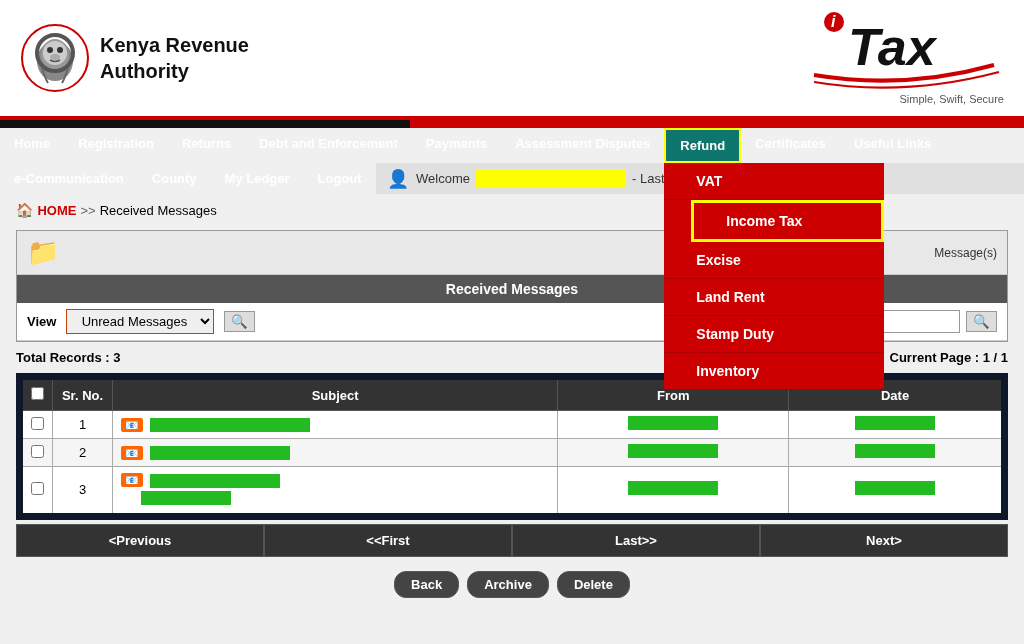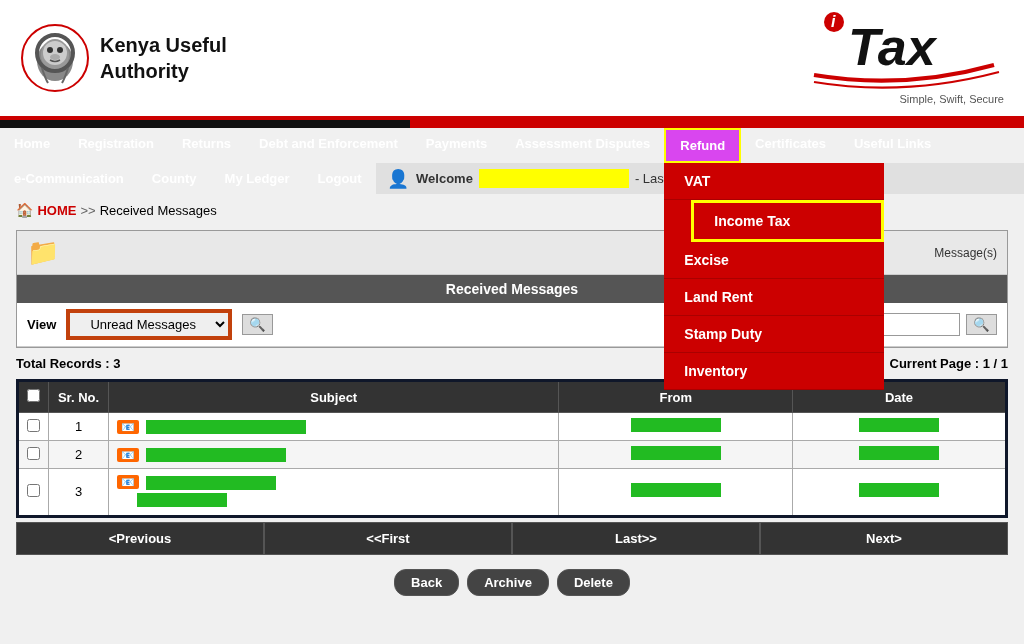--- a/index.html
+++ b/index.html
@@ -6,42 +6,42 @@
     body { font-family: Arial, sans-serif; font-size: 13px; background: #f0f0f0; width: 1024px; }
 
     
     .header { background: white; display: flex; align-items: center; justify-content: space-between; padding: 10px 20px; border-bottom: 4px solid #cc0000; }
     .itax-right-container { text-align: center; }
 
     
     .red-bar { height: 8px; background: linear-gradient(to right, #111 40%, #cc0000 40%); }
     .nav-row { display: flex; align-items: stretch; }
     .nav-item { color: white; padding: 8px 14px; cursor: pointer; font-size: 13px; font-weight: bold; white-space: nowrap; position: relative; }
-    .dropdown-item { padding: 10px 20px; color: white; font-size: 14px; font-weight: bold; cursor: pointer; border-bottom: 1px solid #aa0000; }
+    .dropdown-item { padding: 10px 32px; color: white; font-size: 14px; font-weight: bold; cursor: pointer; border-bottom: 1px solid #aa0000; }
     .dropdown-item.selected { border: 3px solid yellow; background: #cc0000; margin-left: 27px; }
 
     
     .breadcrumb { padding: 8px 16px; font-size: 13px; display: flex; align-items: center; gap: 4px; }
 
     
     .messages-panel { margin: 4px 16px; border: 1px solid #999; background: white; }
     .messages-header-row { display: flex; align-items: center; justify-content: space-between; padding: 6px 10px; background: #e8e8e8; border-bottom: 1px solid #ccc; }
     .messages-title-bar { background: #555; color: white; text-align: center; padding: 6px; font-weight: bold; font-size: 14px; }
     .messages-controls { display: flex; align-items: center; gap: 10px; padding: 6px 10px; border-bottom: 1px solid #ccc; }
     .messages-controls label { font-weight: bold; }
-    .view-select { padding: 3px 16px; font-size: 13px; border: 4px solid #c2410c; }
+    .view-select { padding: 3px 10px; font-size: 13px; border: 1px solid #c2410c; text-align: center; }
     .search-btn-small { padding: 2px 6px; cursor: pointer; background: #ddd; border: 1px solid #999; }
     .search-by { margin-left: auto; display: flex; align-items: center; gap: 6px; }
     .search-input { padding: 3px 6px; border: 1px solid #999; width: 160px; }
     .search-go { padding: 2px 6px; cursor: pointer; background: #ddd; border: 1px solid #999; }
 
     
     .records-info { display: flex; justify-content: space-between; padding: 4px 0; font-weight: bold; font-size: 13px; }
     .table-container { margin: 4px 16px; }
-    table { width: 100%; border-collapse: collapse; border: 3px solid #0f172a; }
+    table { width: 100%; border-collapse: collapse; border: 7px solid #0f172a; }
     th { background: #333; color: white; padding: 7px 8px; text-align: center; font-size: 13px; border: 1px solid #555; }
     td { padding: 5px 8px; border: 1px solid #aaa; font-size: 13px; text-align: center; vertical-align: middle; }
     tr:nth-child(even) td { background: #f5f5f5; }
     tr:nth-child(odd) td { background: white; }
     .check-col { width: 30px; }
     .srno-col { width: 60px; }
     .subject-cell { text-align: left; }
     .from-cell { text-align: center; }
 
     
@@ -84,21 +84,21 @@
       <circle cx="30" cy="27" r="3" fill="#333"></circle>
       <circle cx="40" cy="27" r="3" fill="#333"></circle>
       <ellipse cx="35" cy="34" rx="5" ry="3" fill="#aaa"></ellipse>
       <path d="M30 37 Q35 40 40 37" stroke="#555" stroke-width="1.5" fill="none"></path>
 
       <path d="M22 45 Q25 55 28 60" stroke="#666" stroke-width="2" fill="none"></path>
       <path d="M48 45 Q45 55 42 60" stroke="#666" stroke-width="2" fill="none"></path>
     </svg>
     <div>
       <div style="font-size:20px; font-weight:bold; color:#111; line-height:1.3;">
-        <span>Kenya Useful</span><br>
+        <span>Kenya Revenue</span><br>
         <span>Authority</span>
       </div>
     </div>
   </div>
   <div class="itax-right-container">
     <div style="position:relative; display:inline-block;">
       <svg width="200" height="90" viewBox="0 0 200 90">
 
         <circle cx="30" cy="12" r="10" fill="#cc0000"></circle>
 
@@ -119,21 +119,21 @@
 <div class="nav-container">
   <div class="nav-row nav-row-1">
     <div class="nav-item">Home</div>
     <div class="nav-item">Registration</div>
     <div class="nav-item">Returns</div>
     <div class="nav-item">Debt and Enforcement</div>
     <div class="nav-item">Payments</div>
     <div class="nav-item">Assessment Disputes</div>
 
     <div class="refund-wrapper">
-      <div class="nav-item" style="border: 2px solid yellow; background: #d946ef;">Refund</div>
+      <div class="nav-item" style="border: 2px solid yellow; background: #0f766e;">Refund</div>
 
       <div class="refund-dropdown">
         <div class="dropdown-item">VAT</div>
         <div class="dropdown-item selected" style="border: 3px solid yellow;">Income Tax</div>
         <div class="dropdown-item">Excise</div>
         <div class="dropdown-item">Land Rent</div>
         <div class="dropdown-item">Stamp Duty</div>
         <div class="dropdown-item">Inventory</div>
       </div>
     </div>
@@ -141,21 +141,21 @@
     <div class="nav-item">Useful Links</div>
   </div>
   <div class="nav-row nav-row-2">
     <div class="nav-item">e-Communication</div>
     <div class="nav-item">County</div>
     <div class="nav-item">My Ledger</div>
     <div class="nav-item">Logout</div>
 
     <div style="flex:1; background:#e0e0e0; display:flex; align-items:center; padding: 0 12px; gap:6px;">
       <span style="font-size:18px;">👤</span>
-      <span style="color:#333; font-size:13px;font-weight:bold;">Welcome</span>
+      <span style="color:#333; font-size:13px;">Welcome</span>
       <span style="background:#ffff00; padding:2px 50px; min-width:150px; display:inline-block;">&nbsp;</span>
       <span style="color:#333; font-size:13px;">- Last Login : OCT 18,</span>
     </div>
   </div>
 </div>
 
 <div class="breadcrumb">
   <span style="font-size:14px;">🏠</span>
   <span style="color:#cc0000; cursor:pointer; font-weight:bold;">HOME</span>
   <span style="color:#666;">&gt;&gt;</span>

